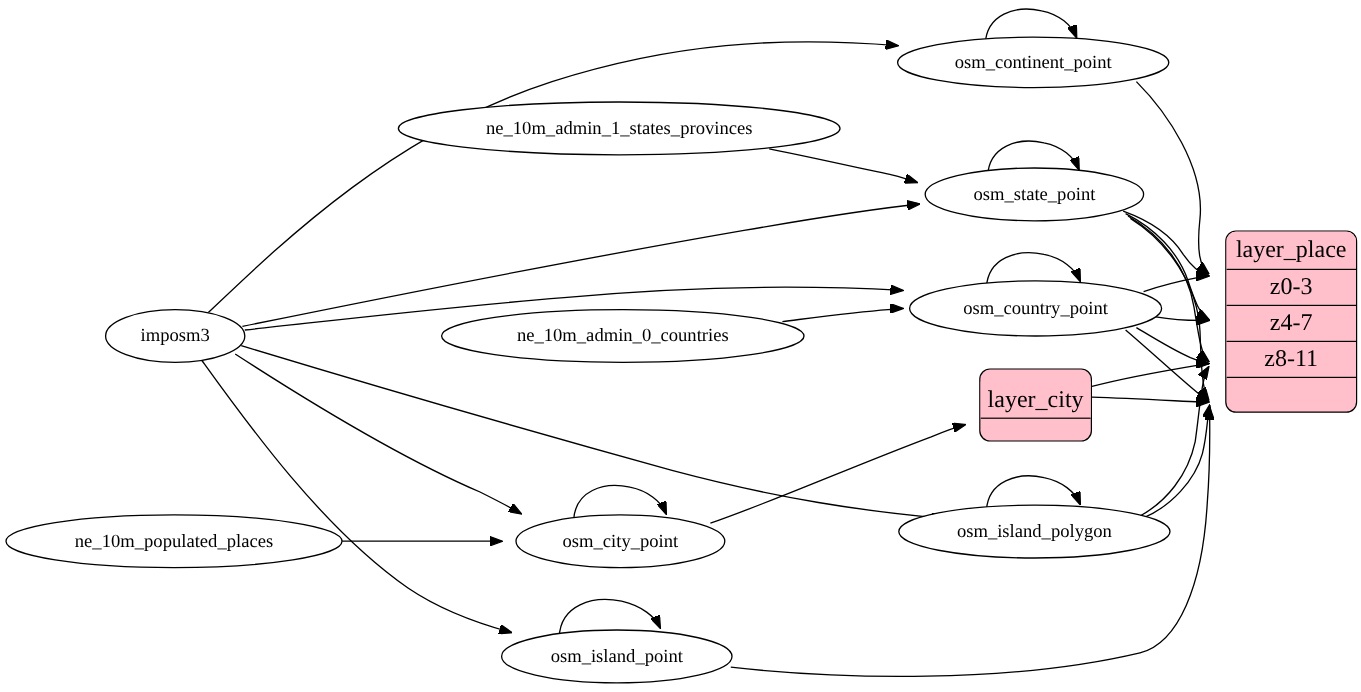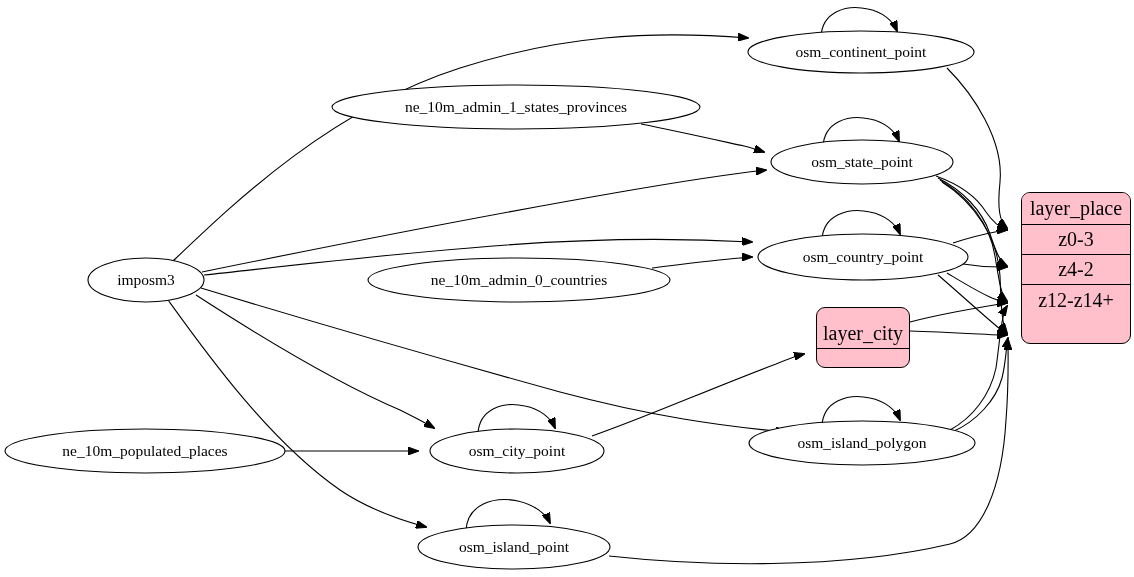--- a/index.html
+++ b/index.html
@@ -192,22 +192,22 @@
         <ellipse class="node-ellipse" cx="514" cy="547" rx="96" ry="22"></ellipse>
         <text class="node-label" x="514" y="548">osm_island_point</text>
       </g>
 
     </g>
   </svg>
 
   <div class="record-box" style="left:1021px; top:192px; width:110px; height:152px;">
     <div class="record-cell" style="height:32px;">layer_place</div>
     <div class="record-cell" style="height:30px;">z0-3</div>
-    <div class="record-cell" style="height:30px;">z4-2</div>
-    <div class="record-cell last" style="height:30px;">z12-z14+</div>
+    <div class="record-cell" style="height:30px;">z4-7</div>
+    <div class="record-cell" style="height:30px;">z8-11</div>
   </div>
 
   <div class="record-box" style="left:816px; top:307px; width:94px; height:61px;">
     <div class="record-cell" style="height:31px;margin-top:10px;">layer_city</div>
     <div class="record-cell last" style="height:30px;margin-top:43px;">z2-z14+</div>
   </div>
 
 </div>
 
 </body></html>

